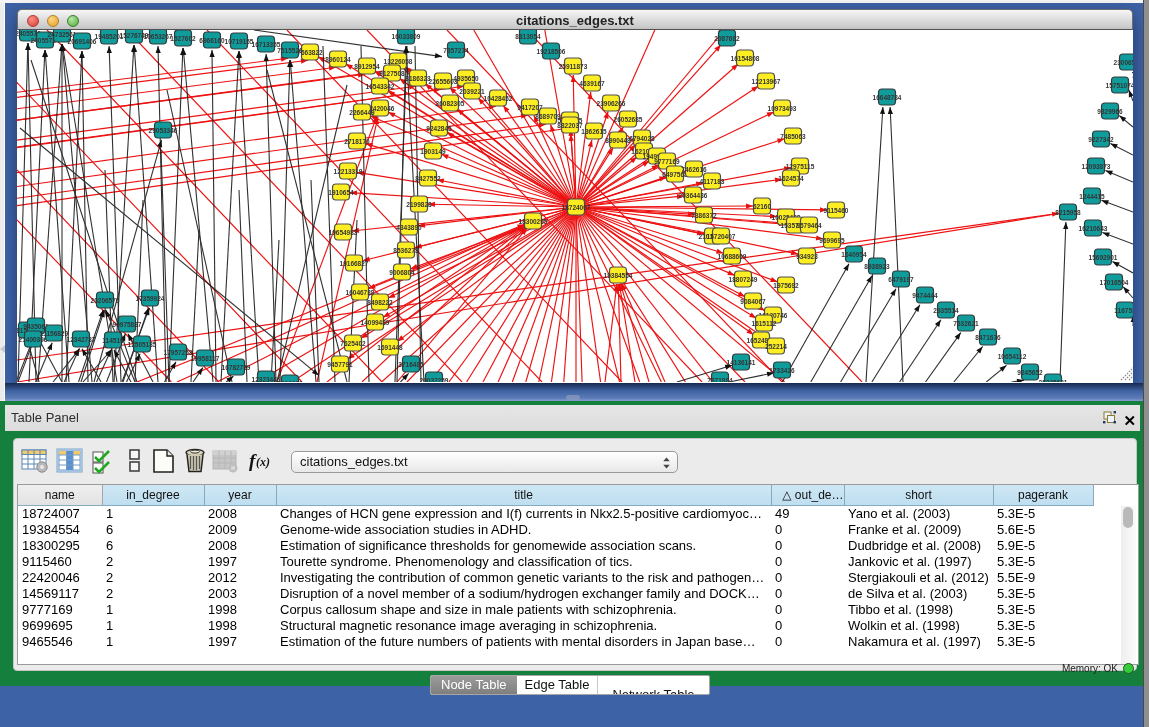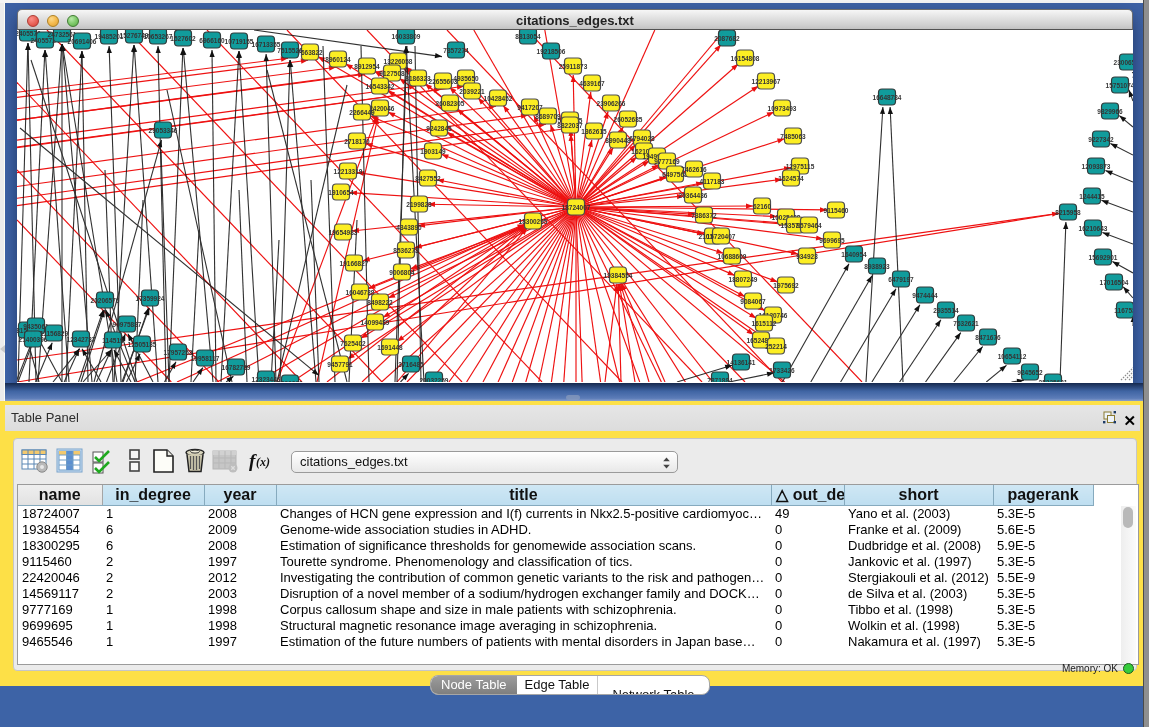--- a/index.html
+++ b/index.html
@@ -6,34 +6,34 @@
 #rightstrip{position:absolute;right:0;top:0;width:6px;height:727px;background:#8f8f8f;border-left:1px solid #4a4a4a}
 #desk{position:absolute;left:5px;top:3px;width:1138px;height:398px;background:linear-gradient(#3e62a5,#4067ad)}
 #leftstrip{position:absolute;left:0;top:3px;width:5px;height:398px;z-index:5;background:#ececec;border-right:1px solid #fdfdf5}
 #notch{position:absolute;left:0;top:345px;z-index:6;width:5px;height:8px;background:#c9c9c9;clip-path:polygon(100% 0,0 50%,100% 100%)}
 #win{position:absolute;left:17px;top:9px;width:1116px;height:374px;border-radius:5px 5px 0 0;box-shadow:0 8px 18px rgba(10,20,50,.55)}
 #titlebar{position:absolute;left:0;top:0;width:100%;height:21px;border-radius:5px 5px 0 0;background:linear-gradient(#f6f6f6,#cfcfcf 80%,#c2c2c2);border:1px solid #6f6f6f;border-bottom:1px solid #525252}
 #titlebar .tl{position:absolute;top:4.5px;width:12px;height:12px;border-radius:50%}
 #title{position:absolute;left:0;right:0;top:3px;text-align:center;font-size:13px;font-weight:bold;color:#222}
 #canvas{position:absolute;left:0;top:21px;width:1116px;height:353px;background:#fff}
 #bluefade{position:absolute;left:5px;top:383px;width:1138px;height:18px;background:linear-gradient(#16294e,#3f64a3 45%,#5c7cb8 85%,#8aa0cc)}
-#panel{position:absolute;left:0;top:401px;width:1143px;height:285px;background:#fde047}
+#panel{position:absolute;left:0;top:401px;width:1143px;height:285px;background:#15803d}
 #phead{position:absolute;left:5px;top:4px;right:3px;height:26px;background:linear-gradient(#e6e6e6,#dcdcdc);color:#2e2e2e;font-size:13px;line-height:26px;padding-left:6px}
 #pbody{position:absolute;left:13px;top:37px;width:1124px;height:233px;background:#ebebeb;border:1px solid #c6c6c6;border-radius:4px}
 .tbtn{position:absolute;top:9px;width:30px;height:26px}
 #combo{position:absolute;left:277px;top:12px;width:387px;height:22px;border:1px solid #9a9a9a;border-radius:5px;background:linear-gradient(#fff,#e8e8e8);font-size:13px;color:#111;line-height:20px;padding-left:8px}
 #tablewrap{position:absolute;left:3px;top:45px;width:1122px;height:181px;background:#fff;border:1px solid #9b9b9b;overflow:hidden}
 table{border-collapse:collapse;table-layout:fixed;width:1120px;font-size:13px}
-th{height:20px;background:linear-gradient(#cfe7f4,#bedef0);border-right:1px solid #86aabe;border-bottom:1px solid #86aabe;font-weight:bold;font-size:16px;color:#111;overflow:hidden;white-space:nowrap}
+th{height:20px;background:linear-gradient(#cfe7f4,#bedef0);border-right:1px solid #86aabe;border-bottom:1px solid #86aabe;font-weight:normal;font-size:12px;color:#111;overflow:hidden;white-space:nowrap}
 th.first{background:linear-gradient(#efefef,#e2e2e2);border-right:1px solid #a5a5a5}
 td{height:16px;font-size:13px;color:#000;white-space:nowrap;overflow:hidden;padding:0 2px 0 4px}
 td.c2,td.c5{padding-left:4px}
 #scrollbar{position:absolute;right:2px;top:21px;width:15px;height:158px;background:linear-gradient(90deg,#eee,#fbfbfb)}
 #thumb{position:absolute;left:2px;top:1px;width:10px;height:21px;border-radius:5px;background:#b9b9b9}
-#tabs{position:absolute;left:430px;top:274px;height:20px;border:1px solid #a6a6a6;border-radius:8px;background:#fff;overflow:hidden;display:flex}
+#tabs{position:absolute;left:430px;top:274px;height:20px;border:1px solid #a6a6a6;border-radius:2px;background:#fff;overflow:hidden;display:flex}
 #tabs div{font-size:13px;line-height:18px;padding:0 10px;color:#111}
 #tabs .sel{background:linear-gradient(#9c9c9c,#7f7f7f);color:#fff}
 #tabs .sep{padding:0;width:1px;background:#c9c9c9}
 #mem{position:absolute;right:9px;bottom:12px;font-size:10px;color:#222}
 #memdot{display:inline-block;width:11px;height:11px;border-radius:50%;background:#35cc3b;border:1px solid #1d5c20;vertical-align:-2px;margin-left:5px}
 #floaticon{position:absolute;right:24px;top:6px;width:13px;height:13px}
 #closeicon{position:absolute;right:4px;top:3px;font-size:15px;font-weight:bold;color:#000}
 </style></head><body>
 <div id="topstrip"></div>
 <div id="desk"></div>

